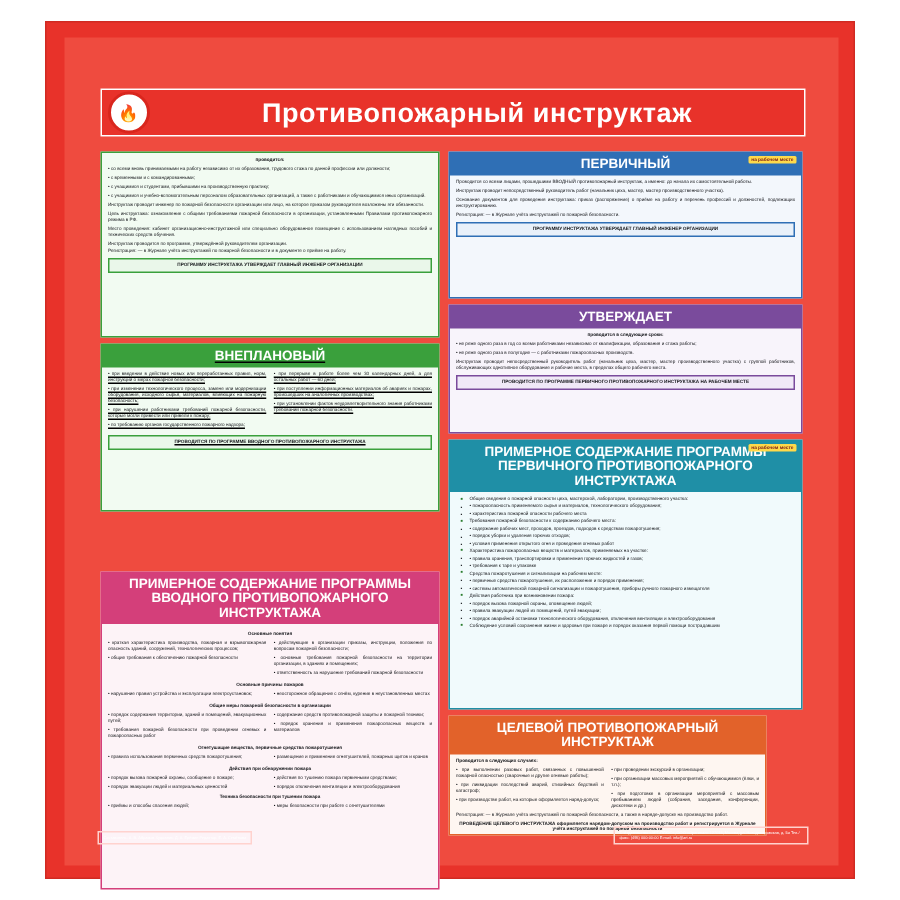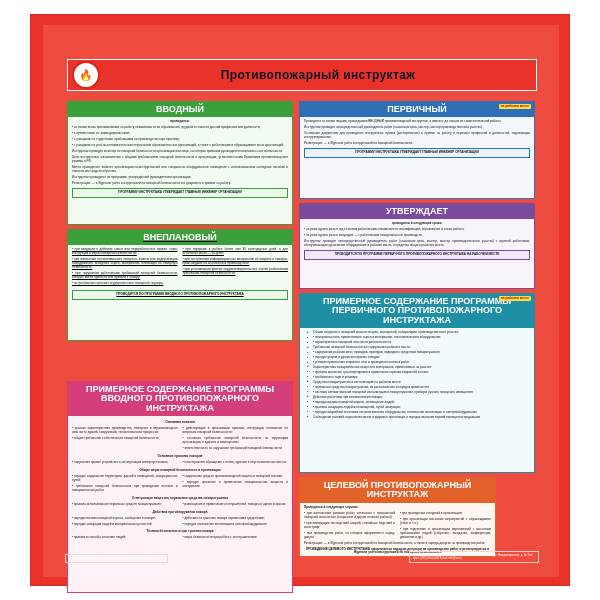--- a/index.html
+++ b/index.html
@@ -35,23 +35,23 @@
     width:24px;height:24px;margin-left:4px;
     border-radius:50%;
     background:#ffffff;
     border:2px solid #d9261d;
     display:flex;align-items:center;justify-content:center;
     font-size:11px;color:#cf2018;
     flex:0 0 auto;
   }
   .header-title{
     flex:1;text-align:center;
-    color:#0f172a;
+    color:#ffffff;
     font-weight:bold;
-    font-size:12px;
+    font-size:18px;
     letter-spacing:.4px;
   }
   
   .block{
     position:absolute;
     box-sizing:border-box;
     border:1px solid #8a8f94;
     background:#ffffff;
     overflow:hidden;
   }
@@ -135,21 +135,20 @@
 
 <div class="poster">
   <div class="sheet">
 
     <div class="header">
       <div class="logo">🔥</div>
       <div class="header-title">Противопожарный инструктаж</div>
     </div>
 
     <div class="block green-frame" style="left:24px;top:76px;width:226px;height:124px;">
-      <div class="btitle green-title">ВВОДНЫЙ</div>
       <div class="bbody">
         <p class="lead" style="text-align:center">проводится:</p>
         <p>• со всеми вновь принимаемыми на работу независимо от их образования, трудового стажа по данной профессии или должности;</p>
         <p>• с временными и с командированными;</p>
         <p>• с учащимися и студентами, прибывшими на производственную практику;</p>
         <p>• с учащимися и учебно-вспомогательным персоналом образовательных организаций, а также с работниками и обучающимися иных организаций.</p>
         <p>Инструктаж проводит инженер по пожарной безопасности организации или лицо, на которое приказом руководителя возложены эти обязанности.</p>
         <p>Цель инструктажа: ознакомление с общими требованиями пожарной безопасности в организации, установленными Правилами противопожарного режима в РФ.</p>
         <p>Место проведения: кабинет организационно-инструктажной или специально оборудованное помещение с использованием наглядных пособий и технических средств обучения.</p>
         <p>Инструктаж проводится по программе, утверждённой руководителем организации.</p>
@@ -299,21 +298,21 @@
           <li>• системы автоматической пожарной сигнализации и пожаротушения, приборы ручного пожарного извещателя</li>
           <li class="sq">Действия работника при возникновении пожара:</li>
           <li>• порядок вызова пожарной охраны, оповещение людей;</li>
           <li>• правила эвакуации людей из помещений, путей эвакуации;</li>
           <li>• порядок аварийной остановки технологического оборудования, отключения вентиляции и электрооборудования</li>
           <li class="sq">Соблюдение условий сохранения жизни и здоровья при пожаре и порядок оказания первой помощи пострадавшим</li>
         </ul>
       </div>
     </div>
 
-    <div class="block orange-frame" style="left:256px;top:452px;width:197px;height:80px;">
+    <div class="block orange-frame" style="left:256px;top:452px;width:212px;height:80px;">
       <div class="btitle orange-title">ЦЕЛЕВОЙ ПРОТИВОПОЖАРНЫЙ ИНСТРУКТАЖ</div>
       <div class="bbody">
         <p class="lead">Проводится в следующих случаях:</p>
         <div class="cols">
           <div>
             <p>• при выполнении разовых работ, связанных с повышенной пожарной опасностью (сварочные и другие огневые работы);</p>
             <p>• при ликвидации последствий аварий, стихийных бедствий и катастроф;</p>
             <p>• при производстве работ, на которые оформляется наряд-допуск;</p>
           </div>
           <div>

